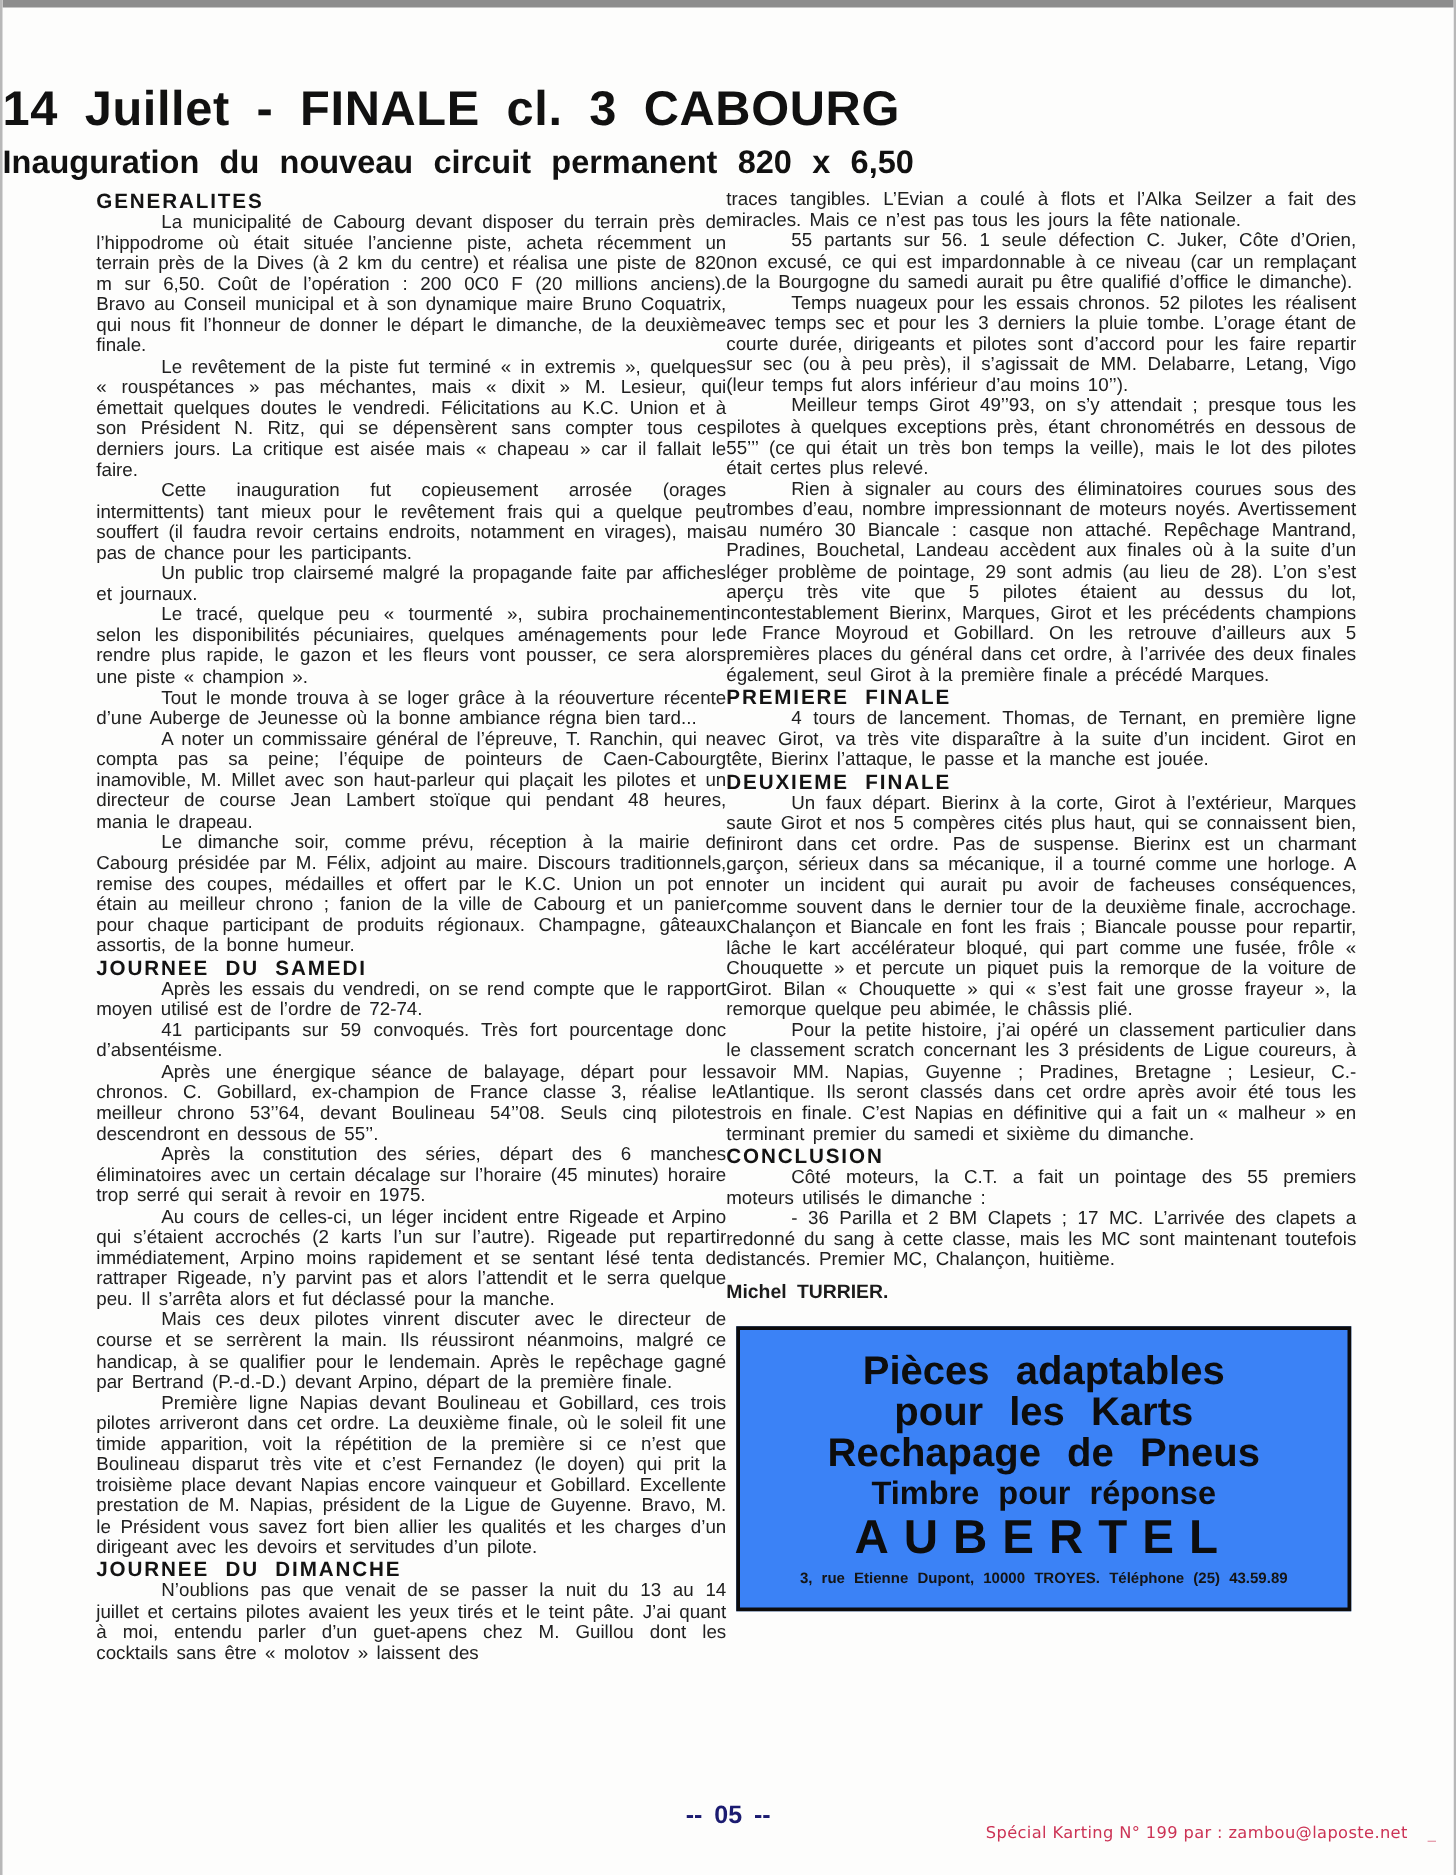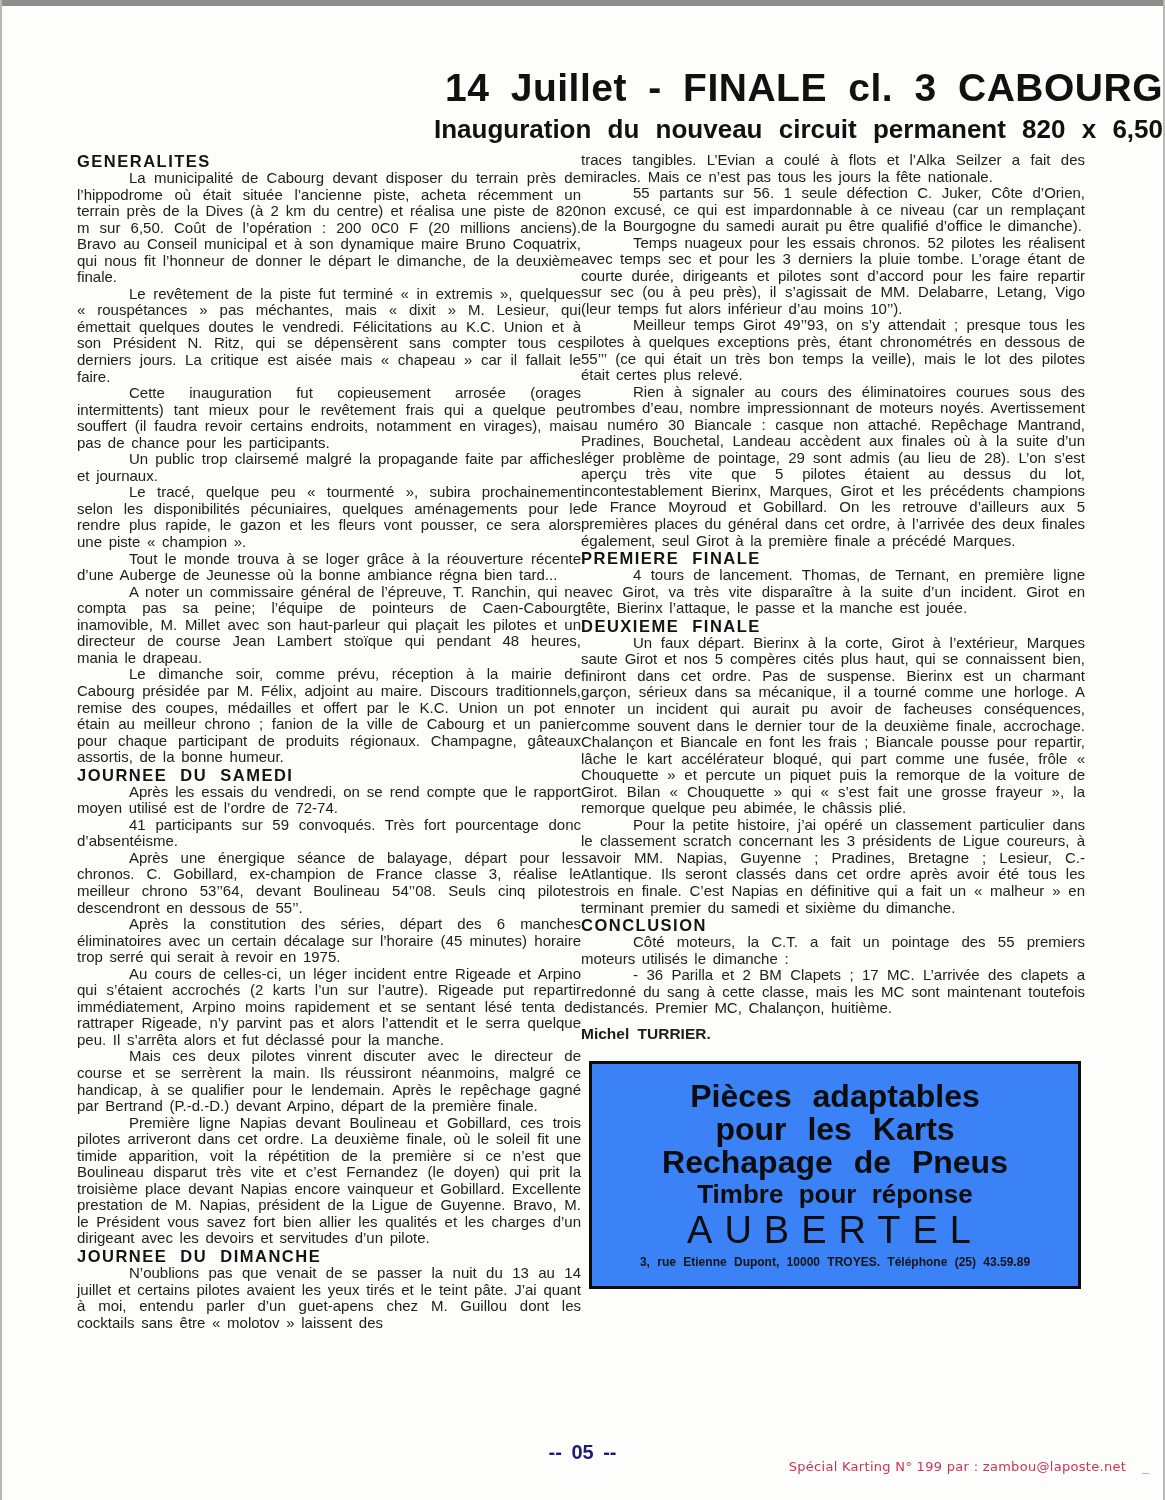--- a/index.html
+++ b/index.html
@@ -14,21 +14,21 @@
     box-sizing:border-box;
     border-left:2px solid #b8b8b8;
     border-right:2px solid #b8b8b8;
   }
   .topbar{
     position:absolute;top:0;left:0;width:100%;height:6px;
     background:#8d8d8d;
   }
   .masthead{
     position:absolute;top:66px;left:0;width:100%;
-    text-align:right;
+    text-align:left;
   }
   .main-title{
     margin:0;
     font-size:39px;
     font-weight:bold;
     letter-spacing:.5px;
     word-spacing:10px;
     color:#111;
   }
   .sub-title{
@@ -90,21 +90,21 @@
   }
   .ad-line-mid{
     font-size:26px;
     font-weight:bold;
     line-height:31px;
     word-spacing:8px;
     color:#0d0d0d;
   }
   .ad-brand{
     font-size:38px;
-    font-weight:normal;
+    font-weight:bold;
     letter-spacing:12px;
     line-height:40px;
     color:#0d0d0d;
   }
   .ad-address{
     font-size:12px;
     font-weight:bold;
     line-height:24px;
     word-spacing:4px;
     color:#141414;

